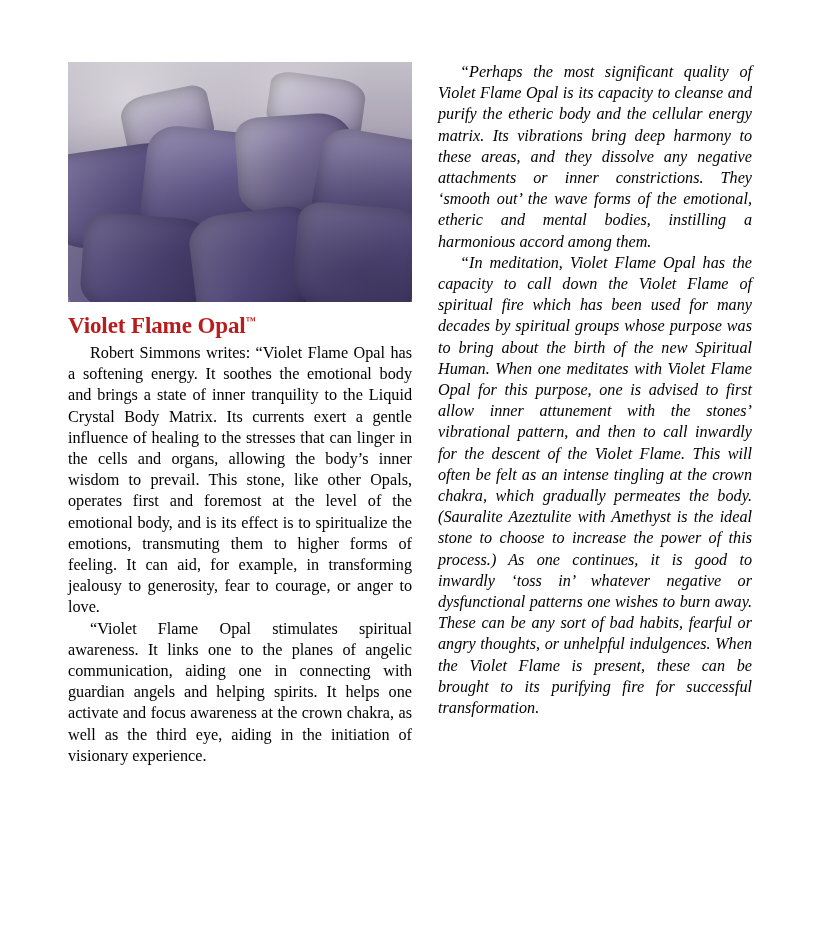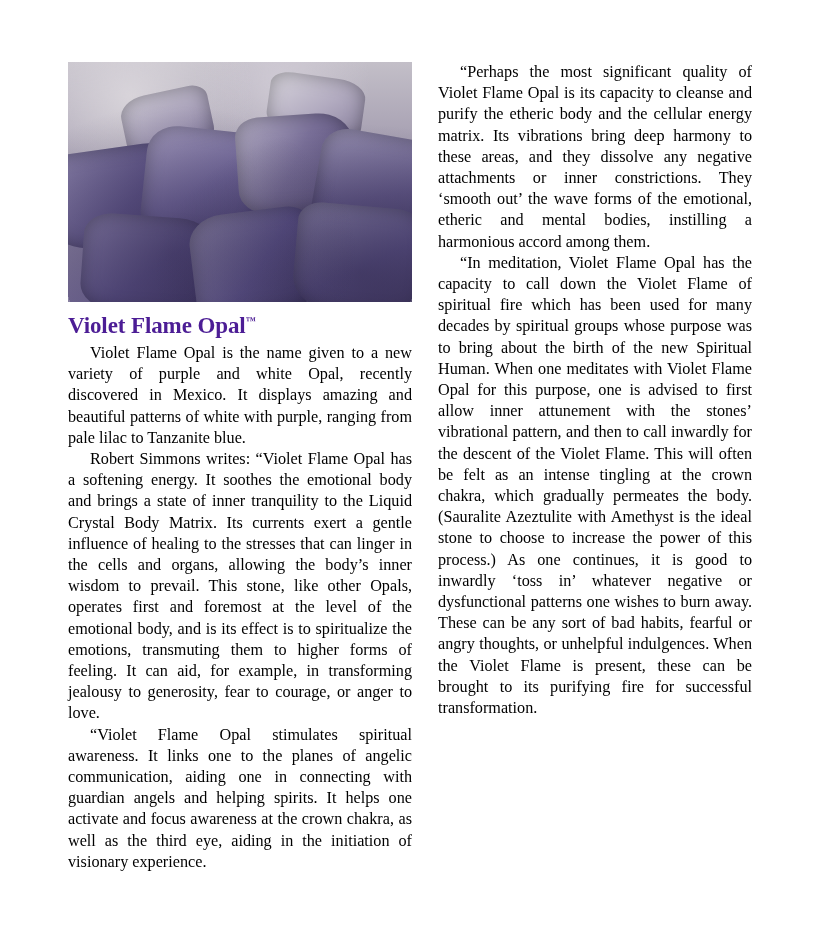--- a/index.html
+++ b/index.html
@@ -21,21 +21,21 @@
     left: 68px;
     top: 62px;
     width: 684px;
     display: flex;
     gap: 26px;
   }
   .col {
     width: 344px;
   }
   .col-left { width: 344px; }
-  .col-right { width: 344px; }
+  .col-right { width: 344px; font-style: italic; }
 
   
   .photo {
     width: 344px;
     height: 240px;
     position: relative;
     overflow: hidden;
     background: #6b6480;
   }
   .photo .bg {
@@ -91,21 +91,21 @@
       linear-gradient(-58deg, rgba(255,255,255,0.14) 0 2px, rgba(255,255,255,0) 2px 34px),
       radial-gradient(ellipse at 30% 80%, rgba(40,32,64,0.35) 0%, rgba(40,32,64,0) 55%),
       radial-gradient(ellipse at 85% 88%, rgba(30,24,52,0.40) 0%, rgba(30,24,52,0) 50%);
     mix-blend-mode: normal;
   }
 
   .title {
     font-family: "Liberation Serif", serif;
     font-weight: bold;
     font-size: 23px;
-    color: #4c1d95;
+    color: #b91c1c;
     margin: 11px 0 4px 0;
     letter-spacing: -0.1px;
   }
   .title .tm {
     font-size: 10px;
     vertical-align: super;
     font-weight: bold;
   }
   p.body {
     margin: 0;
@@ -138,21 +138,20 @@
         <div class="rock r3"></div>
         <div class="rock r4"></div>
         <div class="rock r5"></div>
         <div class="rock r6"></div>
         <div class="rock r7"></div>
         <div class="veins"></div>
       </div>
 
       <h1 class="title"><span>Violet Flame Opal</span><span class="tm">™</span></h1>
 
-      <p class="body first">Violet Flame Opal is the name given to a new variety of purple and white Opal, recently discovered in Mexico. It displays amazing and beautiful patterns of white with purple, ranging from pale lilac to Tanzanite blue.</p>
       <p class="body">Robert Simmons writes: “Violet Flame Opal has a softening energy. It soothes the emotional body and brings a state of inner tranquility to the Liquid Crystal Body Matrix. Its currents exert a gentle influence of healing to the stresses that can linger in the cells and organs, allowing the body’s inner wisdom to prevail. This stone, like other Opals, operates first and foremost at the level of the emotional body, and is its effect is to spiritualize the emotions, transmuting them to higher forms of feeling. It can aid, for example, in transforming jealousy to generosity, fear to courage, or anger to love.</p>
       <p class="body">“Violet Flame Opal stimulates spiritual awareness. It links one to the planes of angelic communication, aiding one in connecting with guardian angels and helping spirits. It helps one activate and focus awareness at the crown chakra, as well as the third eye, aiding in the initiation of visionary experience.</p>
     </div>
 
     <div class="col col-right">
       <p class="body">“Perhaps the most significant quality of Violet Flame Opal is its capacity to cleanse and purify the etheric body and the cellular energy matrix. Its vibrations bring deep harmony to these areas, and they dissolve any negative attachments or inner constrictions. They ‘smooth out’ the wave forms of the emotional, etheric and mental bodies, instilling a harmonious accord among them.</p>
       <p class="body">“In meditation, Violet Flame Opal has the capacity to call down the Violet Flame of spiritual fire which has been used for many decades by spiritual groups whose purpose was to bring about the birth of the new Spiritual Human. When one meditates with Violet Flame Opal for this purpose, one is advised to first allow inner attunement with the stones’ vibrational pattern, and then to call inwardly for the descent of the Violet Flame. This will often be felt as an intense tingling at the crown chakra, which gradually permeates the body. (Sauralite Azeztulite with Amethyst is the ideal stone to choose to increase the power of this process.) As one continues, it is good to inwardly ‘toss in’ whatever negative or dysfunctional patterns one wishes to burn away. These can be any sort of bad habits, fearful or angry thoughts, or unhelpful indulgences. When the Violet Flame is present, these can be brought to its purifying fire for successful transformation.</p>
       <div class="gap"></div>
     </div>
 

